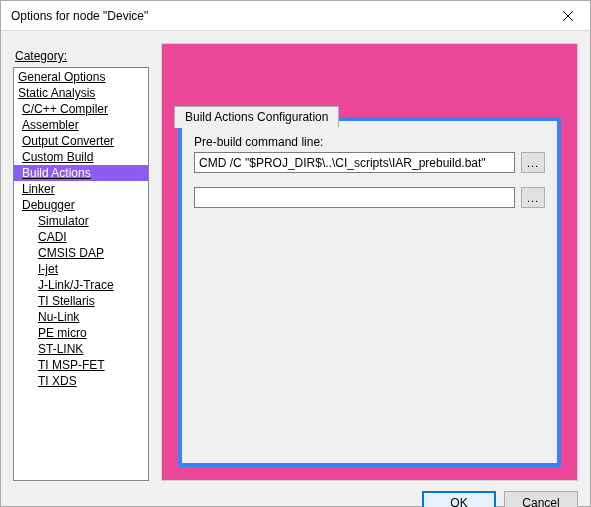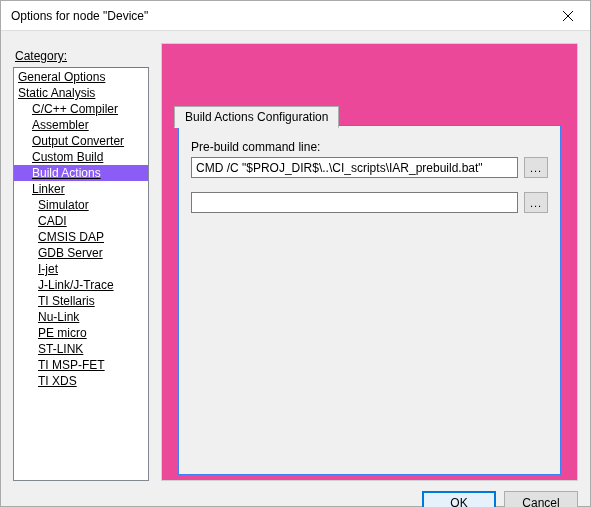--- a/index.html
+++ b/index.html
@@ -70,21 +70,21 @@
     overflow: hidden;
     padding: 1px 0;
   }
   .category-list .item {
     padding: 0 2px 0 4px;
     height: 16px;
     line-height: 16px;
     white-space: nowrap;
     cursor: default;
   }
-  .category-list .indent1 { padding-left: 18px; }
+  .category-list .indent1 { padding-left: 8px; }
   .category-list .indent2 { padding-left: 24px; }
   .category-list .selected {
     background: #8b5cf6;
     color: #fff;
   }
   .right-panel {
     flex: 1;
     border: 1px solid #d0d0d0;
     background: #ec4899;
     position: relative;
@@ -100,26 +100,26 @@
     display: inline-block;
     background: #f0f0f0;
     border: 1px solid #acacac;
     border-bottom: 1px solid #f0f0f0;
     padding: 3px 10px 3px 10px;
     position: relative;
     z-index: 2;
     font-size: 12px;
   }
   .tab-page {
-    border: 1px solid #3b82f6;
+    border: 4px solid #3b82f6;
     background: #f0f0f0;
     padding: 14px 12px;
     height: 350px;
     position: relative;
-    top: 11px;
+    top: 3px;
   }
   .field-label {
     margin-bottom: 3px;
   }
   .field-row {
     display: flex;
     align-items: stretch;
     gap: 6px;
     margin-bottom: 14px;
   }
@@ -191,24 +191,24 @@
         <div class="cat-label">Category:</div>
         <div class="category-list" id="category-list">
             <div class="item indent0">General Options</div>
             <div class="item indent0">Static Analysis</div>
             <div class="item indent1">C/C++ Compiler</div>
             <div class="item indent1">Assembler</div>
             <div class="item indent1">Output Converter</div>
             <div class="item indent1">Custom Build</div>
             <div class="item indent1 selected">Build Actions</div>
             <div class="item indent1">Linker</div>
+            <div class="item indent1">Debugger</div>
             <div class="item indent2">Simulator</div>
             <div class="item indent2">CADI</div>
             <div class="item indent2">CMSIS DAP</div>
-            <div class="item indent2">GDB Server</div>
             <div class="item indent2">I-jet</div>
             <div class="item indent2">J-Link/J-Trace</div>
             <div class="item indent2">TI Stellaris</div>
             <div class="item indent2">Nu-Link</div>
             <div class="item indent2">PE micro</div>
             <div class="item indent2">ST-LINK</div>
             <div class="item indent2">TI MSP-FET</div>
             <div class="item indent2">TI XDS</div>
           </div>
       </div>

